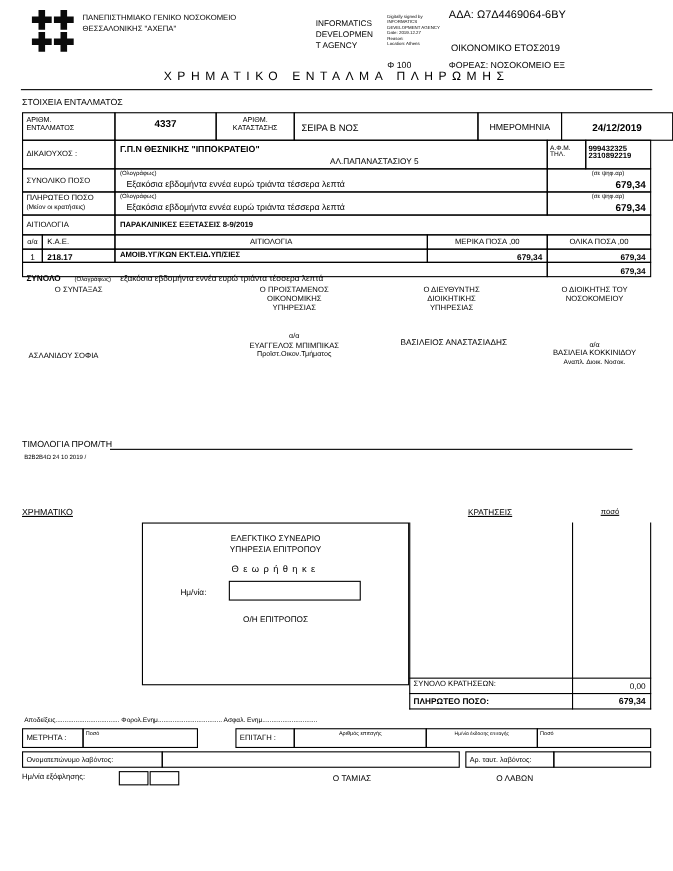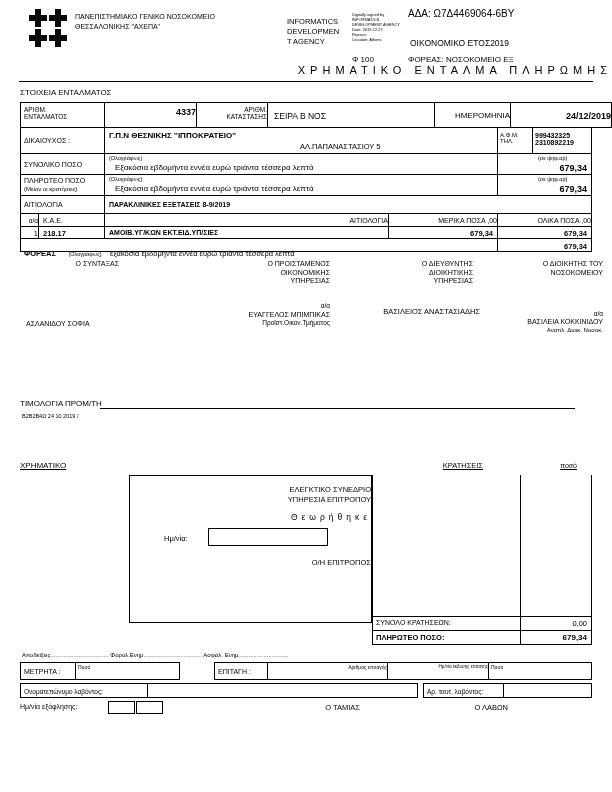--- a/index.html
+++ b/index.html
@@ -5,21 +5,21 @@
   * { margin:0; padding:0; box-sizing:border-box; }
   html,body { background:#fff; }
   .page {
     position:relative; width:612px; height:792px; background:#fff;
     font-family:"Liberation Sans", sans-serif; color:#000; overflow:hidden;
   }
   .t   { position:absolute; white-space:nowrap; }
   .blk { position:absolute; }
   .cell{ position:absolute; border:1px solid #000; }
   .ln  { position:absolute; background:#000; }
-  .ctr { text-align:right; }
+  .ctr { text-align:center; }
   .rgt { text-align:right; }
   .b   { font-weight:bold; }
   .u   { text-decoration:underline; }
   .tiny{ font-size:4px; line-height:5px; }
 </style>
 </head>
 <body>
 
 <div class="page">
 
@@ -117,21 +117,21 @@
   <div class="cell ctr" style="left:388px;top:213px;width:110px;height:14px;font-size:7px;padding-top:3px">ΜΕΡΙΚΑ ΠΟΣΑ ,00</div>
   <div class="cell ctr" style="left:497px;top:213px;width:95px;height:14px;font-size:7px;padding-top:3px">ΟΛΙΚΑ ΠΟΣΑ ,00</div>
 
   <div class="cell ctr" style="left:20px;top:226px;width:19px;height:13px;font-size:7.5px;padding-top:2px">1</div>
   <div class="cell b" style="left:38px;top:226px;width:67px;height:13px;font-size:7.5px;padding:2px 0 0 4px">218.17</div>
   <div class="cell b" style="left:104px;top:226px;width:285px;height:13px;font-size:7px;padding:2px 0 0 4px">ΑΜΟΙΒ.ΥΓ/ΚΩΝ ΕΚΤ.ΕΙΔ.ΥΠ/ΣΙΕΣ</div>
   <div class="cell rgt b" style="left:388px;top:226px;width:110px;height:13px;font-size:7.5px;padding:2px 4px 0 0">679,34</div>
   <div class="cell rgt b" style="left:497px;top:226px;width:95px;height:13px;font-size:7.5px;padding:2px 4px 0 0">679,34</div>
 
   <div class="cell" style="left:20px;top:238px;width:478px;height:14px;padding:3px 0 0 3px">
-    <span class="b" style="font-size:7.5px">ΦΟΡΕΑΣ</span>
+    <span class="b" style="font-size:7.5px">ΣΥΝΟΛΟ</span>
     <span style="font-size:5.5px;margin-left:8px">(Ολογράφως)</span>
     <span style="font-size:7.5px;margin-left:4px">εξακόσια εβδομήντα εννέα ευρώ τριάντα τέσσερα λεπτά</span>
   </div>
   <div class="cell rgt b" style="left:497px;top:238px;width:95px;height:14px;font-size:7.5px;padding:3px 4px 0 0">679,34</div>
 
   <div class="t ctr" style="left:24px;top:260px;width:95px;font-size:7px">Ο ΣΥΝΤΑΞΑΣ</div>
 
   <div class="blk ctr" style="left:205px;top:260px;width:125px;font-size:7px;line-height:8.5px">
     <div>Ο ΠΡΟΙΣΤΑΜΕΝΟΣ</div>
     <div>ΟΙΚΟΝΟΜΙΚΗΣ</div>

